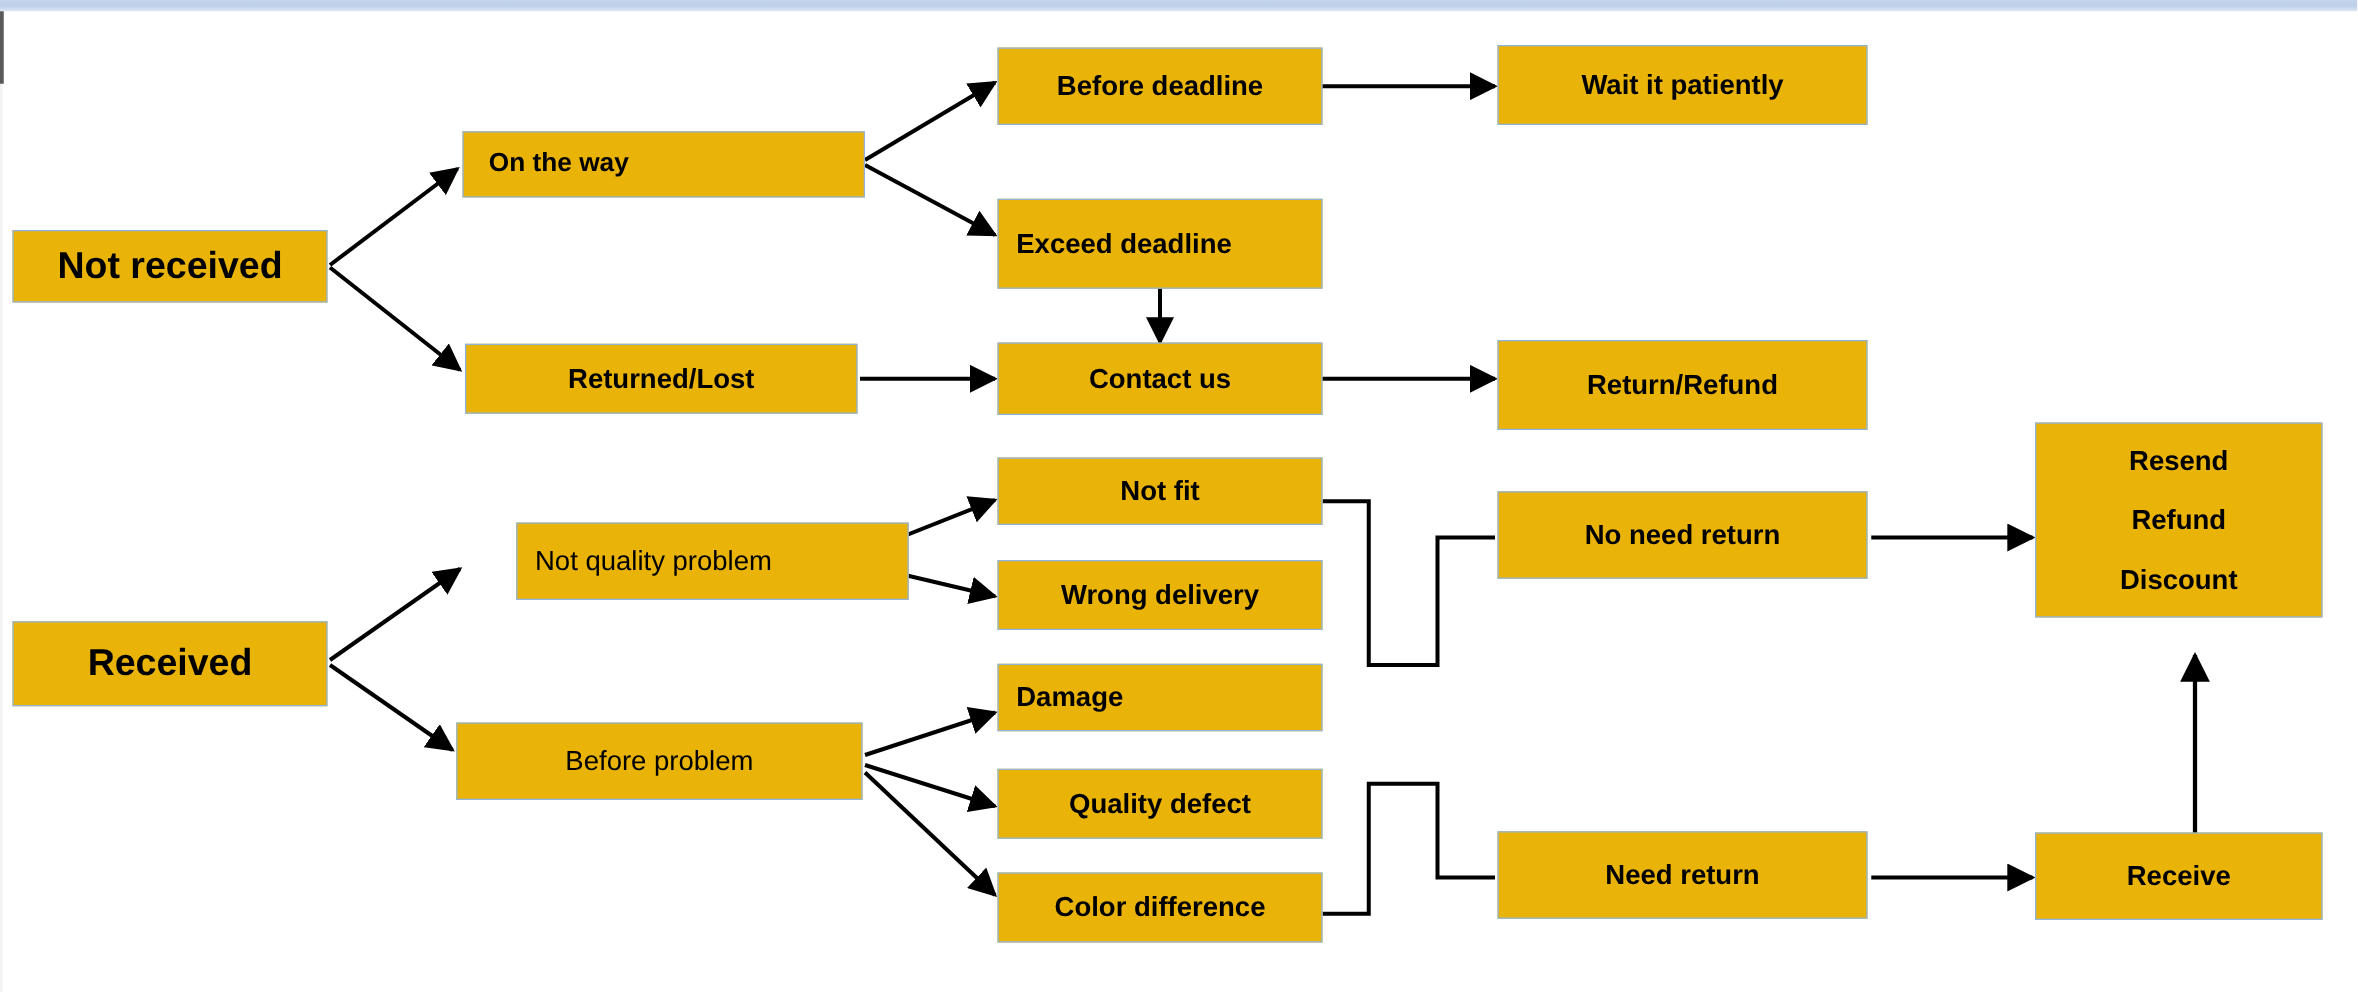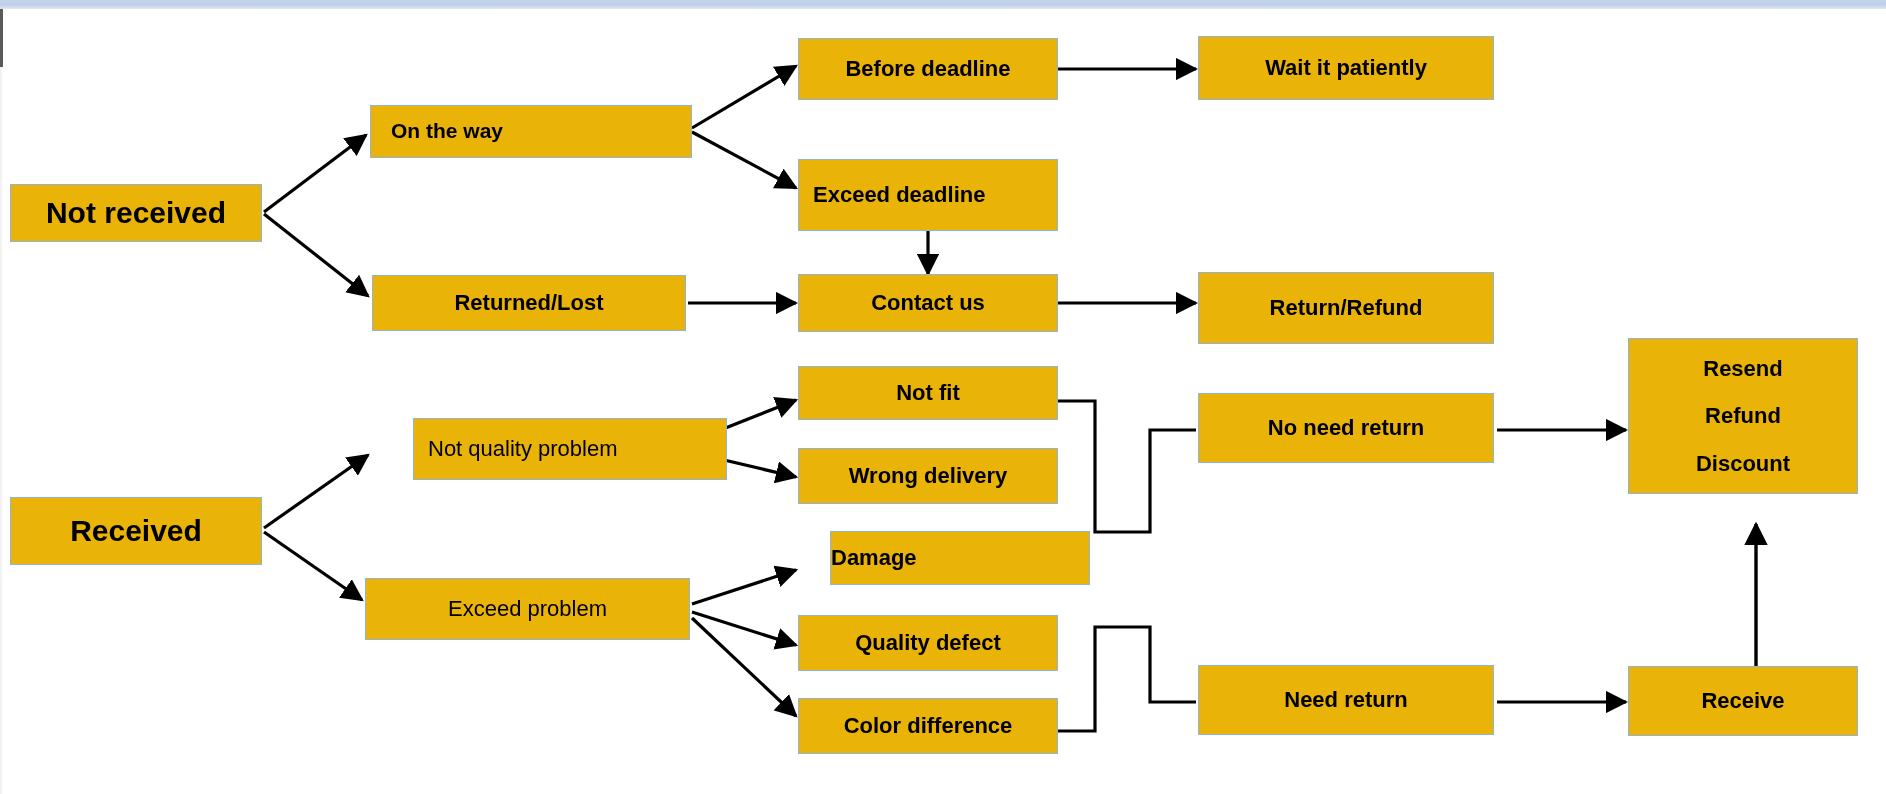--- a/index.html
+++ b/index.html
@@ -155,32 +155,32 @@
 
   <div class="node bold" style="left:10px; top:497px; width:252px; height:68px; font-size:30px;">
     <span>Received</span>
   </div>
 
   <div class="node reg" style="left:373px; top:418px; width:314px; height:62px; font-size:22px; justify-content:flex-start; padding-left:14px;margin-left:40px;">
     <span>Not quality problem</span>
   </div>
 
   <div class="node reg" style="left:365px; top:578px; width:325px; height:62px; font-size:22px;">
-    <span>Exceed problem</span>
+    <span>Before problem</span>
   </div>
 
   <div class="node bold" style="left:798px; top:366px; width:260px; height:54px; font-size:22px;">
     <span>Not fit</span>
   </div>
 
   <div class="node bold" style="left:798px; top:448px; width:260px; height:56px; font-size:22px;">
     <span>Wrong delivery</span>
   </div>
 
-  <div class="node bold" style="left:798px; top:531px; width:260px; height:54px; font-size:22px; justify-content:flex-start; margin-left:32px;">
+  <div class="node bold" style="left:798px; top:531px; width:260px; height:54px; font-size:22px; justify-content:flex-start; padding-left:14px;">
     <span>Damage</span>
   </div>
 
   <div class="node bold" style="left:798px; top:615px; width:260px; height:56px; font-size:22px;">
     <span>Quality defect</span>
   </div>
 
   <div class="node bold" style="left:798px; top:698px; width:260px; height:56px; font-size:22px;text-align:right;">
     <span>Color difference</span>
   </div>

